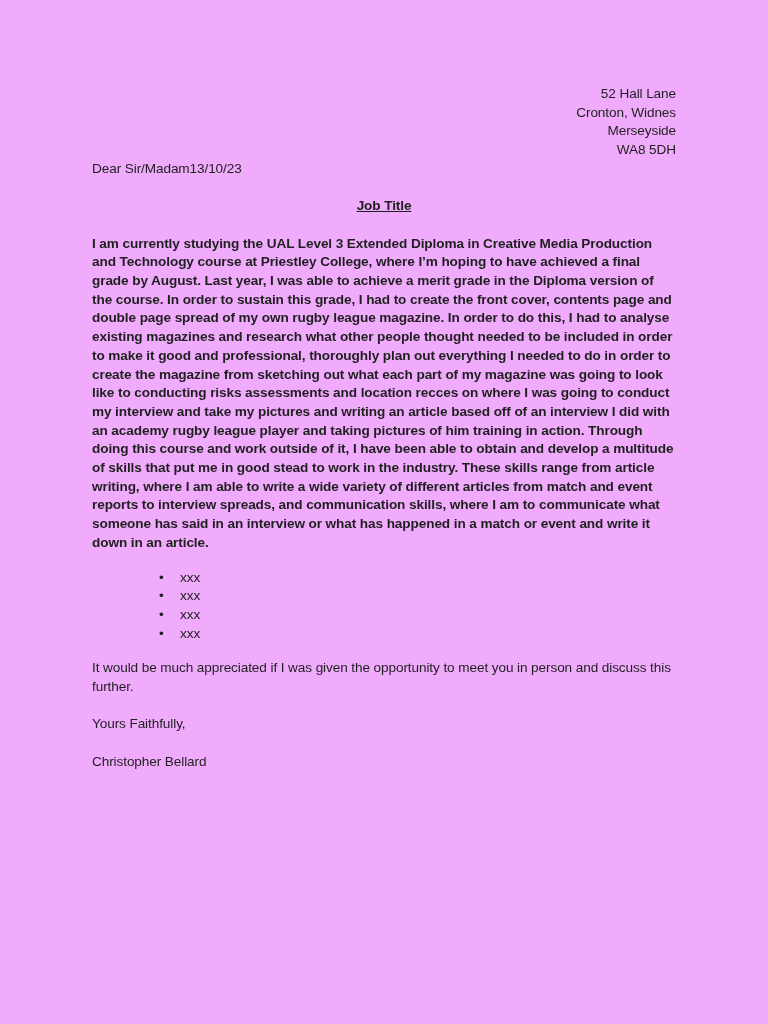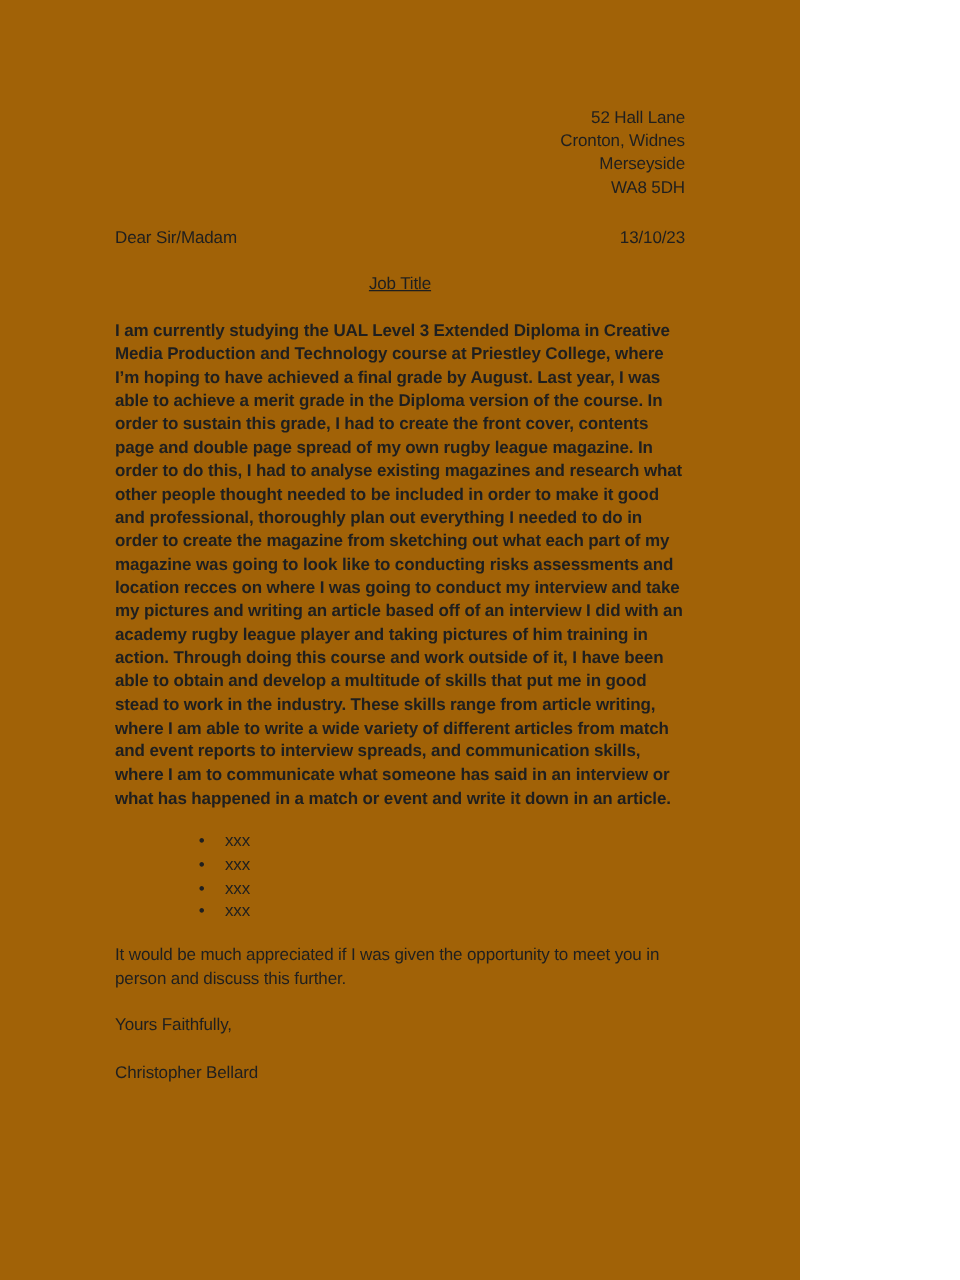--- a/index.html
+++ b/index.html
@@ -2,48 +2,47 @@
 <html><head>
 <meta charset="utf-8">
 <style>
   html, body {
     margin: 0;
     padding: 0;
     background: #ffffff;
   }
   .page {
     position: relative;
-    width: 640px;
+    width: 768px;
     height: 1024px;
     box-sizing: border-box;
-    background: #a16207;
+    background: #f0abfc;
     padding: 85px 92px 0 92px;
     font-family: "Liberation Sans", sans-serif;
     font-size: 13.6px;
     line-height: 18.7px;
     letter-spacing: -0.1px;
     color: #1f1f1f;
     overflow: hidden;
   }
   .address-block {
     text-align: right;
   }
   .address-line {
     display: block;
   }
   .salutation-row {
     display: flex;
-    justify-content: space-between;
+    justify-content: flex-start;
     align-items: baseline;
-    margin-top: 21px;
   }
   .subject-title {
     margin: 18.7px 0;
     text-align: center;
-    font-weight: 400;
+    font-weight: 700;
     text-decoration: underline;
   }
   .letter-body p.para {
     margin: 0;
   }
   .letter-body p.para.gap {
     margin-top: 9px;
     font-weight: bold;
   }
   .letter-body ul.bullets {

